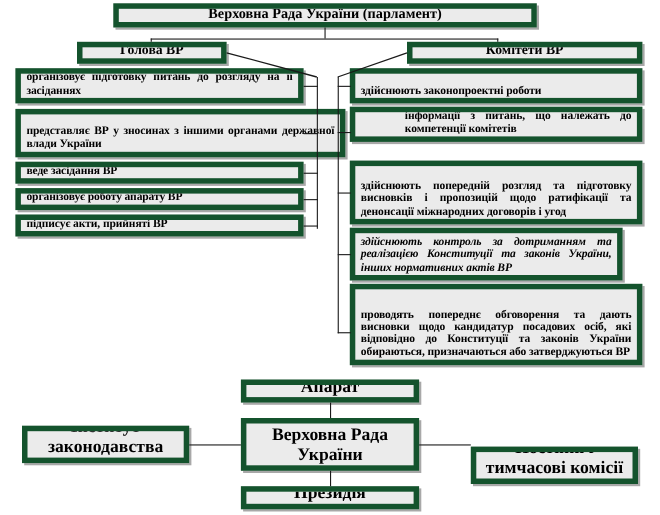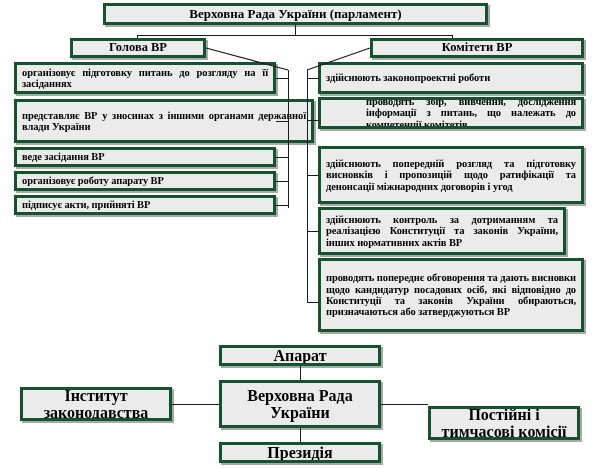--- a/index.html
+++ b/index.html
@@ -22,22 +22,23 @@
     box-sizing: border-box;
     background: #ebebeb;
     border: 1px solid #6b6b6b;
     box-shadow: 1px 1px 0 0 #9a9a9a, -1px -1px 0 0 #cfcfcf;
     color: #000000;
     display: flex;
     align-items: center;
     overflow: hidden;
   }
   .box.outer {
-    border: 3px solid #14532d;
+    border: 5px solid #14532d;
     box-shadow: 2px 2px 0 0 #a8a8a8;
+    align-items: flex-end;
   }
   .box .txt {
     display: block;
     width: 100%;
     padding: 1px 5px;
     line-height: 1.08;
   }
 
   
   .title-box .txt,
@@ -122,21 +123,21 @@
   </div>
 
   <div class="box outer item-box justify-both" style="left:318px; top:97px; width:266px; height:32px;padding-left:40px;">
     <span class="txt">проводять збір, вивчення, дослідження інформації з питань, що належать до компетенції комітетів</span>
   </div>
 
   <div class="box outer item-box justify-both" style="left:318px; top:146px; width:266px; height:58px;">
     <span class="txt">здійснюють попередній розгляд та підготовку висновків і пропозицій щодо ратифікації та денонсації міжнародних договорів і угод</span>
   </div>
 
-  <div class="box outer item-box justify-both" style="left:318px; top:207px; width:248px; height:48px;">
+  <div class="box outer item-box justify-both" style="left:318px; top:207px; width:248px; height:48px;font-style:italic;">
     <span class="txt">здійснюють контроль за дотриманням та реалізацією Конституції та законів України, інших нормативних актів ВР</span>
   </div>
 
   <div class="box outer item-box justify-both" style="left:318px; top:258px; width:266px; height:74px;">
     <span class="txt">проводять попереднє обговорення та дають висновки щодо кандидатур посадових осіб, які відповідно до Конституції та законів України обираються, призначаються або затверджуються ВР</span>
   </div>
 
   <div class="conn v" style="left:295px; top:25px; height:10px;"></div>
   <div class="conn h" style="left:137px; top:35px; width:316px;"></div>
   <div class="conn v" style="left:137px; top:35px; height:3px;"></div>

